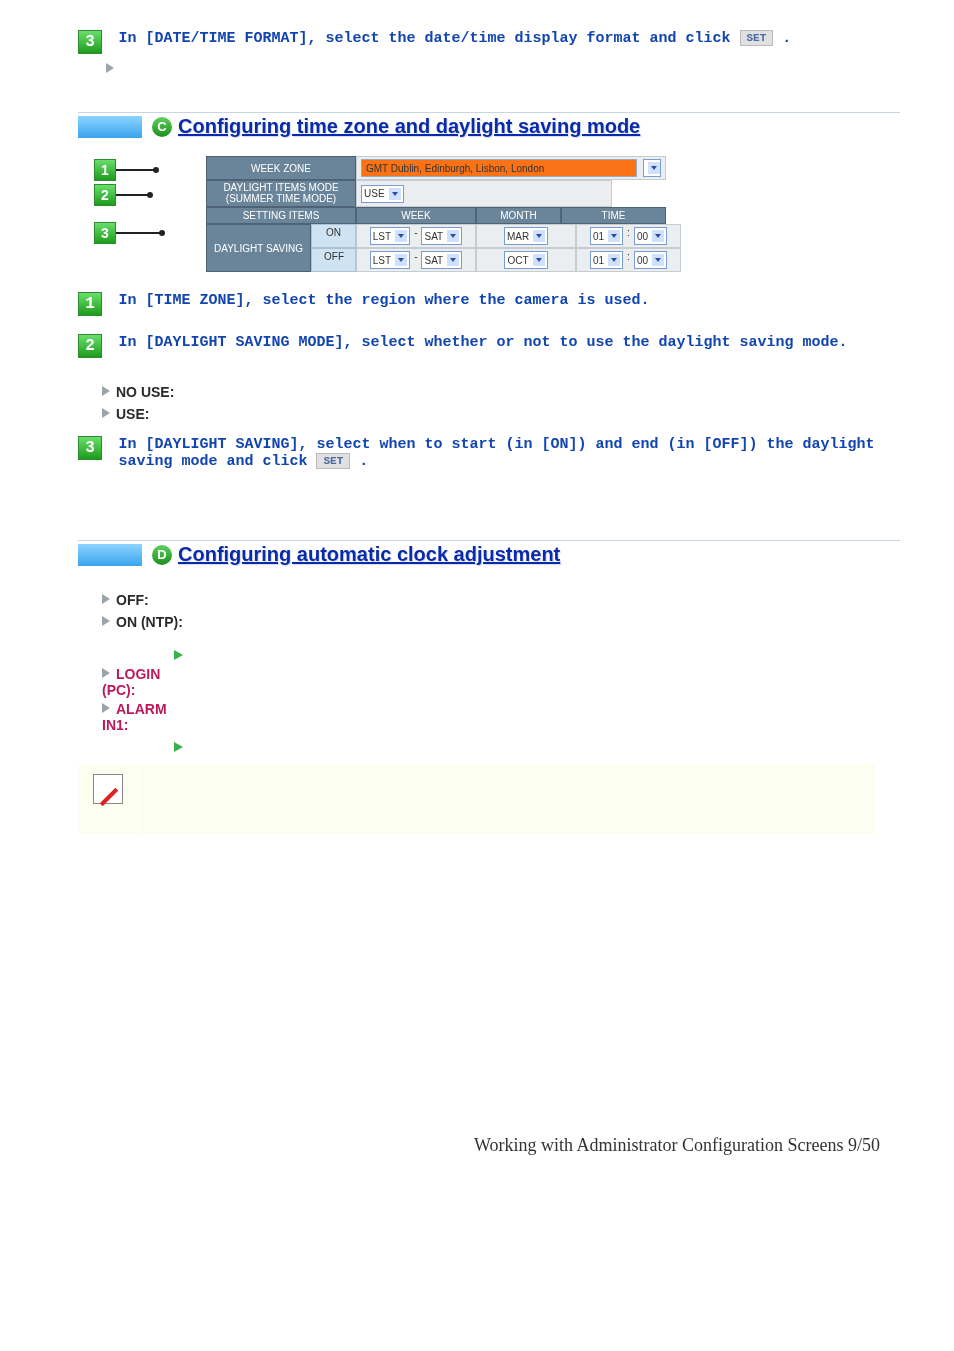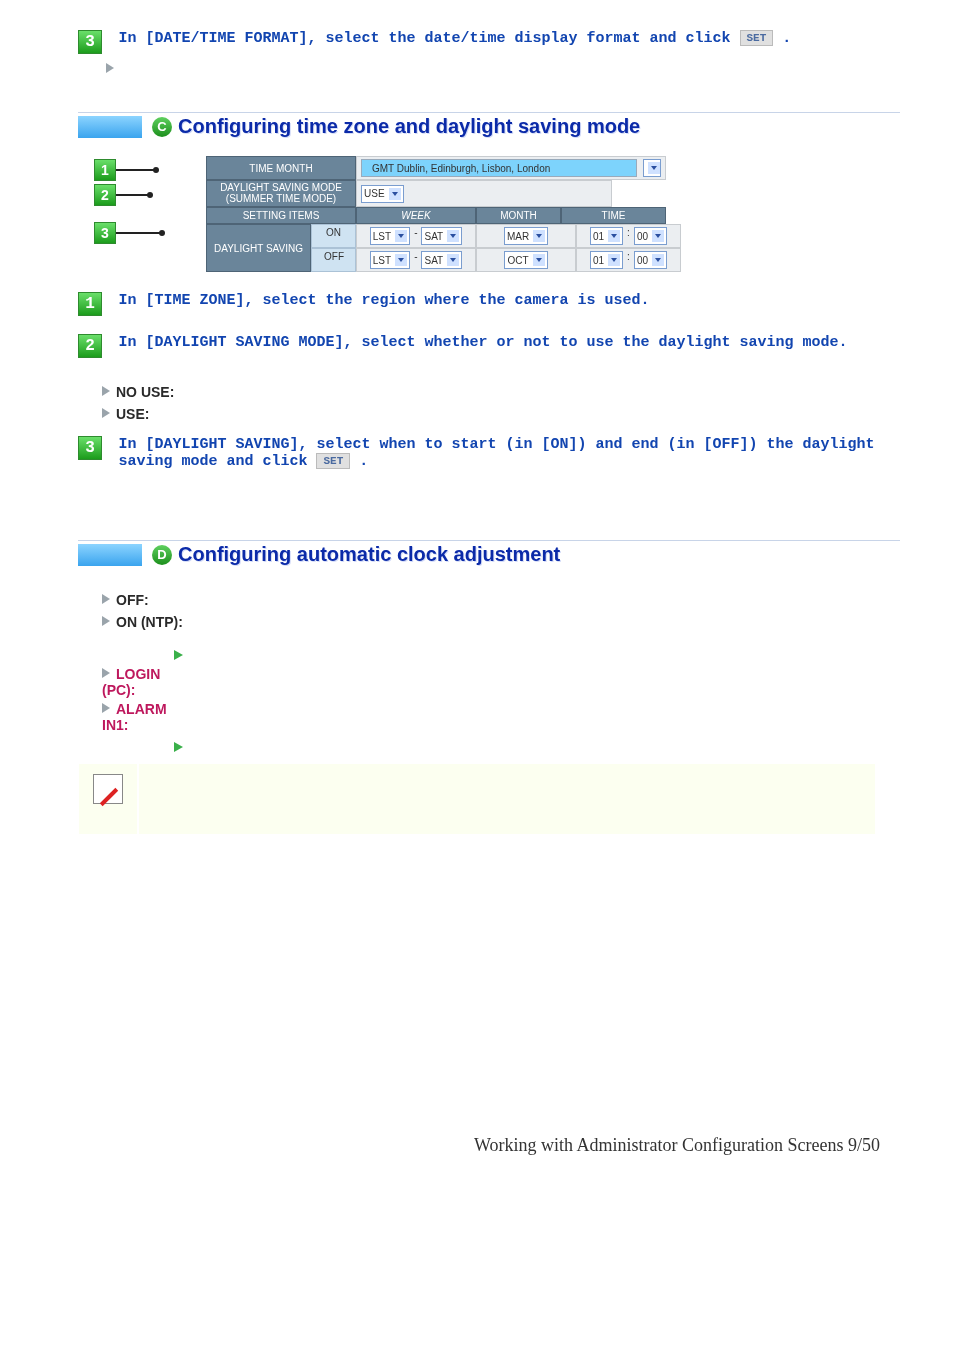--- a/index.html
+++ b/index.html
@@ -59,20 +59,21 @@
   .head-circle {
     width: 20px; height: 20px; border-radius: 50%;
     background: linear-gradient(to bottom,#5fd05f,#1c8f1c);
     color:#fff; font-weight:bold; font-size:13px;
     display:inline-flex; align-items:center; justify-content:center;
     margin-right: 6px;
   }
   .head-title {
     color:#0b2aa8; font-weight:bold; font-size:20px;
     text-shadow: 1px 1px 0 #d4dcf8;
+    text-decoration: underline;
   }
   
   .shot {
     margin: 12px 0 20px 92px;
     position: relative;
     width: 560px;
     font-size: 10px;
     color: #333;
   }
   .shot-row { display:flex; }
@@ -146,25 +147,25 @@
   .footer {
     position: relative;
     margin-top: 300px;
     text-align: right;
     font-family: "Times New Roman", serif;
     font-size: 18px;
     padding-right: 20px;
   }
   
   .shot .r1 .val-cell { width:310px; justify-content:space-between; }
-  .shot .r1 .val-cell .txt { background:#7dd3fc; border:1px solid #9ab; flex:1; padding:1px 10px; height:14px; display:flex; align-items:center; }
+  .shot .r1 .val-cell .txt { background:#f97316; border:1px solid #9ab; flex:1; padding:1px 4px; height:14px; display:flex; align-items:center; }
   .shot .r2 .val-cell { width:256px; }
   .shot .r3 { margin-left:0; }
   .shot .r3 .shot-head.si { width:150px; }
-  .shot .r3 .shot-head.wk { width:120px;font-style:italic; }
+  .shot .r3 .shot-head.wk { width:120px; }
   .shot .r3 .shot-head.mo { width:85px; }
   .shot .r3 .shot-head.tm { width:105px; }
   .shot .r45 .lbl { background:#6a859a; color:#fff; width:105px; display:flex; align-items:center; justify-content:center; border:1px solid #4e6476; box-sizing:border-box; }
   .shot .r45 { display:flex; }
   .shot .r45 .right { display:flex; flex-direction:column; }
   .shot .r45 .line { display:flex; }
   .shot .r45 .cell { border:1px solid #c8ccd0; box-sizing:border-box; background:#ebeef1; display:flex; align-items:flex-start; justify-content:center; gap:4px; padding:2px; }
   .shot .r45 .cell.wk { width:120px; }
   .shot .r45 .cell.mo { width:100px; }
   .shot .r45 .cell.tm { width:105px; }
@@ -202,31 +203,31 @@
     <div class="connector" style="width:32px;"></div>
       <div class="dot"></div>
   </div>
   <div class="callout" style="top:66px;">
     <span class="num-step">3</span>
     <div class="connector" style="width:44px;"></div>
       <div class="dot"></div>
   </div>
 
   <div class="shot-row r1" style="margin-left:60px;">
-    <div class="lbl-cell">TIME MONTH</div>
+    <div class="lbl-cell">WEEK ZONE</div>
     <div class="val-cell">
       <div class="txt">GMT Dublin, Edinburgh, Lisbon, London</div>
       <span class="tiny-select" style="padding:0;">
           <span class="caret"></span>
         </span>
     </div>
   </div>
   <div class="shot-row r2" style="margin-left:60px;">
     <div class="lbl-cell" style="flex-direction:column; line-height:1.05;">
-      <span>DAYLIGHT SAVING MODE</span>
+      <span>DAYLIGHT ITEMS MODE</span>
       <span>(SUMMER TIME MODE)</span>
     </div>
     <div class="val-cell">
       <span class="tiny-select">
           <span>USE</span>
           <span class="caret"></span>
         </span>
     </div>
   </div>
   <div class="shot-row r3" style="margin-left:60px;">

